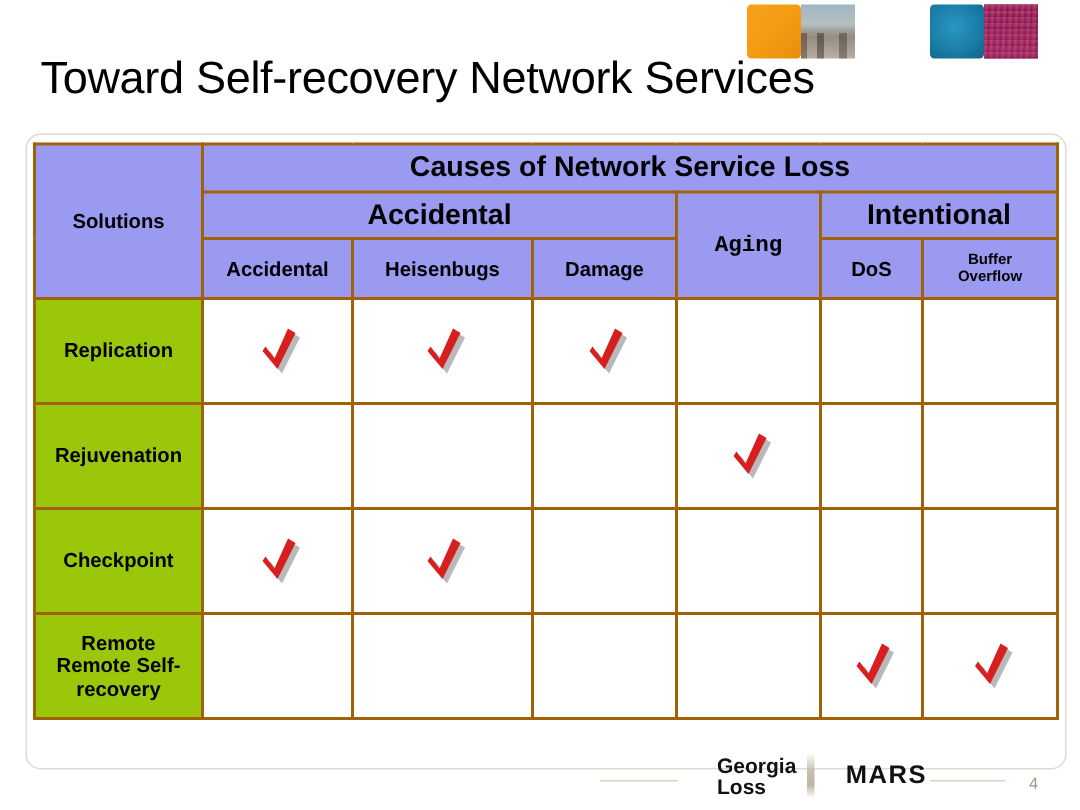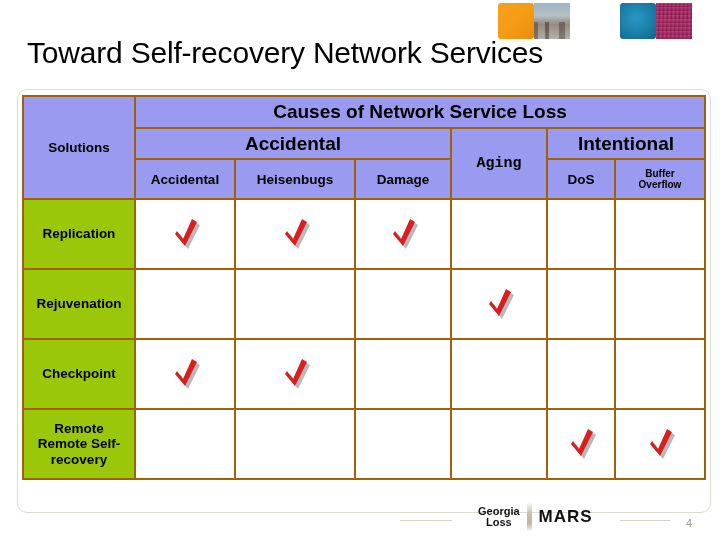--- a/index.html
+++ b/index.html
@@ -135,39 +135,40 @@
   #footer-logos {
     position: absolute;
     left: 478px;
     top: 503px;
     height: 28px;
     display: flex;
     align-items: center;
     gap: 4px;
   }
   #gt-logo {
-    font-size: 11px;
+    font-size: 14px;
     font-weight: bold;
     line-height: 1.0;
-    text-align: center;
+    text-align: left;
     color: #111111;
     font-family: "Liberation Sans", sans-serif;
   }
   #gt-sep {
     width: 5px;
     height: 30px;
     background: linear-gradient(180deg, rgba(200,190,175,0) 0%, #c9c0ae 40%, #bdb4a2 70%, rgba(200,190,175,0) 100%);
     margin: 0 3px;
   }
   #mars-logo {
     font-size: 17px;
     font-weight: bold;
     letter-spacing: 1px;
     color: #111111;
     font-family: "Liberation Sans", sans-serif;
+    margin-left: 14px;
   }
   #footer-rule-left {
     position: absolute;
     left: 400px;
     top: 520px;
     width: 52px;
     height: 1px;
     background: #d8d2c6;
   }
   #footer-rule-right {

